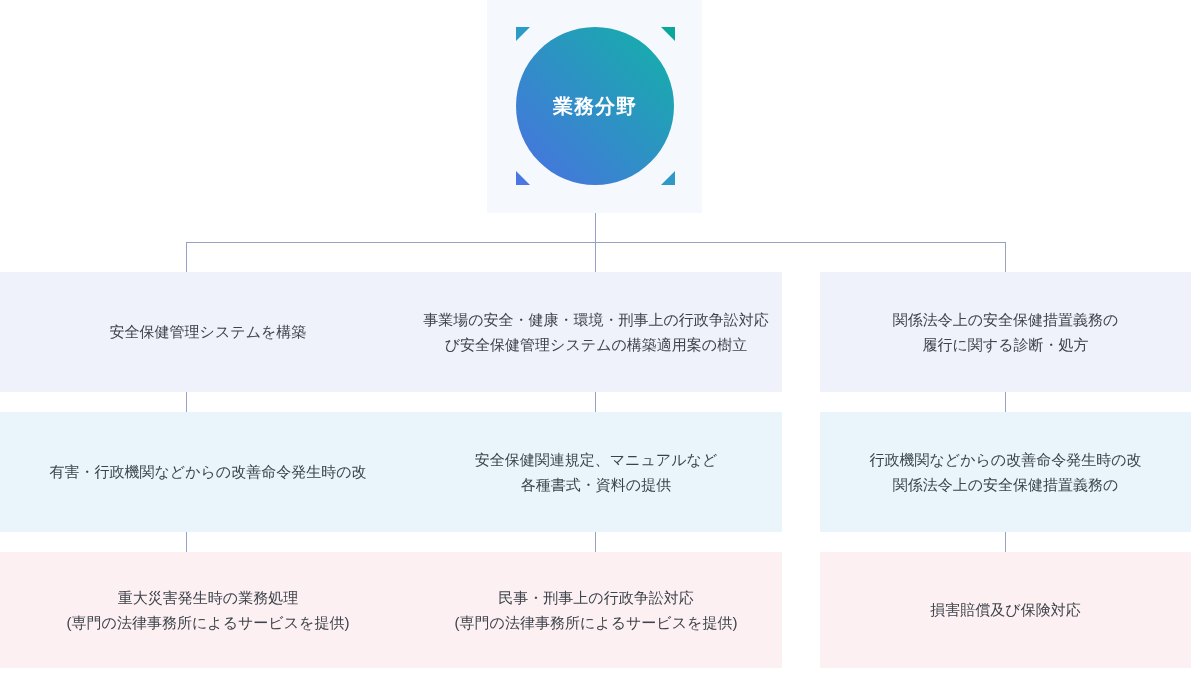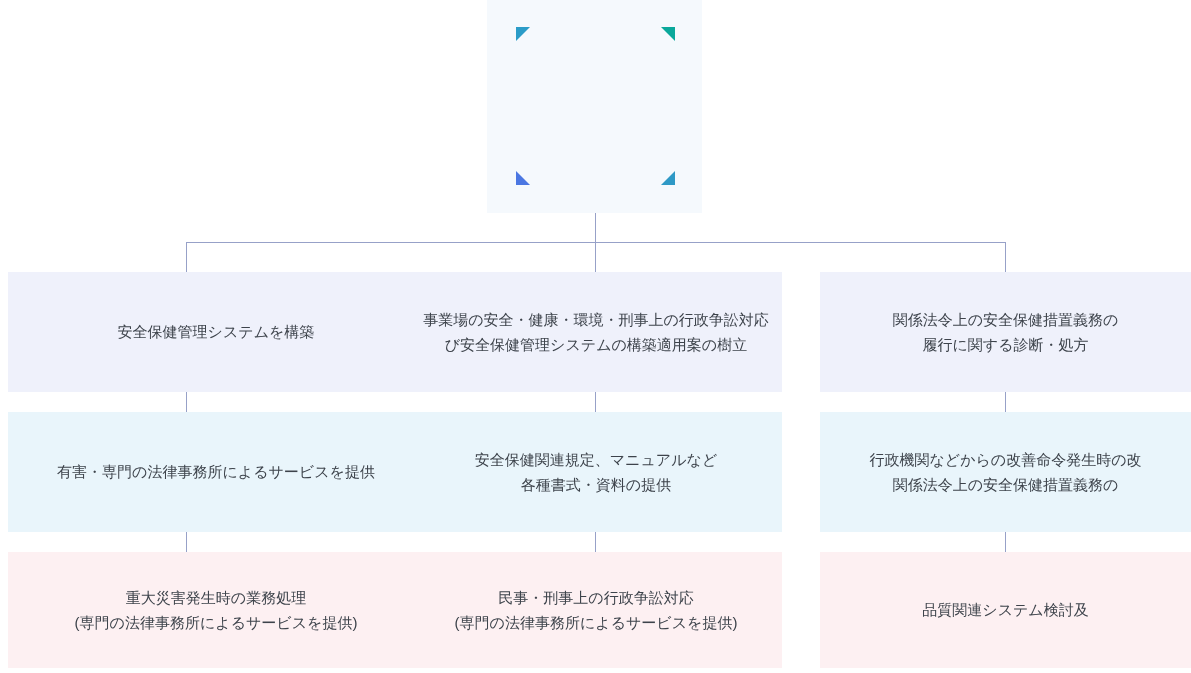--- a/index.html
+++ b/index.html
@@ -57,54 +57,57 @@
     color: #3d434b;
     font-size: 15px;
     line-height: 1.7;
     white-space: pre-line;
     padding: 0 4px;
     box-sizing: border-box;
   }
   .r1 { top: 272px; height: 120px; background: #eff1fb; }
   .r2 { top: 412px; height: 120px; background: #e9f5fb; }
   .r3 { top: 552px; height: 116px; background: #fdf0f2; }
-  .c1 { left: 0;     width: 416px; margin-left: 8px; }
+  .c1 { left: 0;     width: 416px; }
   .c2 { left: 410px; width: 372px; }
   .c3 { left: 820px; width: 371px; }
 </style>
 </head>
 <body>
 
 <div class="hub-panel">
   <span class="corner tl"></span>
   <span class="corner tr"></span>
   <span class="corner bl"></span>
   <span class="corner br"></span>
+  <div class="hub-circle">
+    <span class="hub-label">業務分野</span>
+  </div>
 </div>
 
 <div class="line stem"></div>
 <div class="line hline"></div>
 <div class="line drop-left"></div>
 <div class="line drop-right"></div>
 <div class="line gap-c1a"></div>
 <div class="line gap-c2a"></div>
 <div class="line gap-c3a"></div>
 <div class="line gap-c1b"></div>
 <div class="line gap-c2b"></div>
 <div class="line gap-c3b"></div>
 
 <div class="box r1 c1">安全保健管理システムを構築</div>
-<div class="box r2 c1">有害・専門の法律事務所によるサービスを提供</div>
+<div class="box r2 c1">有害・行政機関などからの改善命令発生時の改</div>
 <div class="box r3 c1">重大災害発生時の業務処理
 (専門の法律事務所によるサービスを提供)</div>
 
 <div class="box r1 c2">事業場の安全・健康・環境・刑事上の行政争訟対応
 び安全保健管理システムの構築適用案の樹立</div>
 <div class="box r2 c2">安全保健関連規定、マニュアルなど
 各種書式・資料の提供</div>
 <div class="box r3 c2">民事・刑事上の行政争訟対応
 (専門の法律事務所によるサービスを提供)</div>
 
 <div class="box r1 c3">関係法令上の安全保健措置義務の
 履行に関する診断・処方</div>
 <div class="box r2 c3">行政機関などからの改善命令発生時の改
 関係法令上の安全保健措置義務の</div>
-<div class="box r3 c3">品質関連システム検討及</div>
+<div class="box r3 c3">損害賠償及び保険対応</div>
 
 </body></html>

